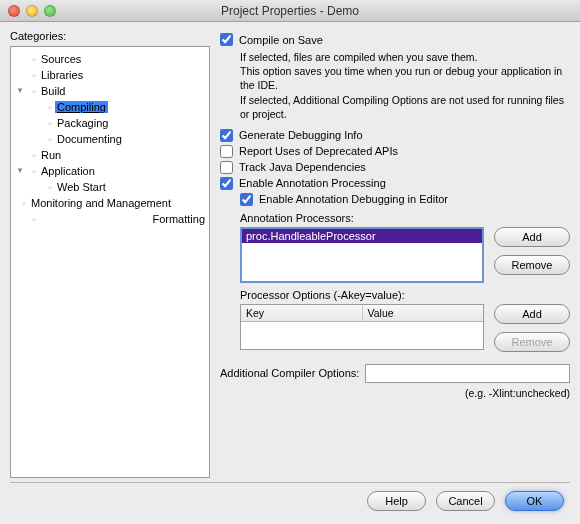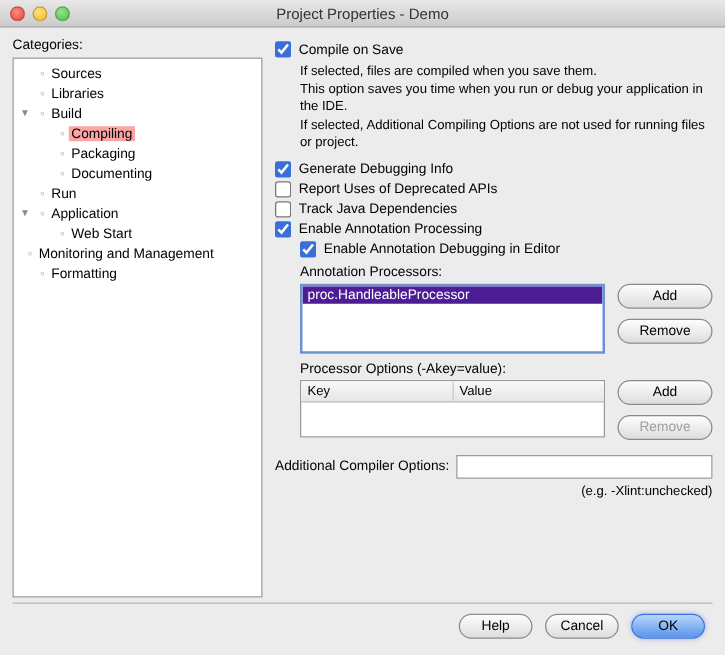--- a/index.html
+++ b/index.html
@@ -79,21 +79,21 @@
           <span class="bullet"></span>
           <span class="ti-label">Libraries</span>
         </div>
       <div class="tree-item" style="padding-left:4px;">
           <span class="disc open"></span>
           <span class="bullet" style="margin-left:4px;"></span>
           <span class="ti-label">Build</span>
         </div>
       <div class="tree-item" style="padding-left:34px;">
           <span class="bullet"></span>
-          <span class="ti-label selected" style="background:#fca5a5;padding:0 2px;">Compiling</span>
+          <span class="ti-label selected" style="background:#3b82f6;padding:0 2px;text-decoration:underline;">Compiling</span>
         </div>
       <div class="tree-item" style="padding-left:34px;">
           <span class="bullet"></span>
           <span class="ti-label">Packaging</span>
         </div>
       <div class="tree-item" style="padding-left:34px;">
           <span class="bullet"></span>
           <span class="ti-label">Documenting</span>
         </div>
       <div class="tree-item" style="padding-left:18px;">
@@ -106,21 +106,21 @@
           <span class="ti-label">Application</span>
         </div>
       <div class="tree-item" style="padding-left:34px;">
           <span class="bullet"></span>
           <span class="ti-label">Web Start</span>
         </div>
       <div class="tree-item" style="padding-left:8px;">
           <span class="bullet"></span>
           <span class="ti-label">Monitoring and Management</span>
         </div>
-      <div class="tree-item" style="padding-left:18px;">
+      <div class="tree-item" style="padding-left:18px;justify-content:space-between;">
           <span class="bullet"></span>
           <span class="ti-label">Formatting</span>
         </div>
     </div>
   </div>
 
   <div class="right">
     <div class="check-row">
       <input type="checkbox" checked="" style="">
       <span>Compile on Save</span>

